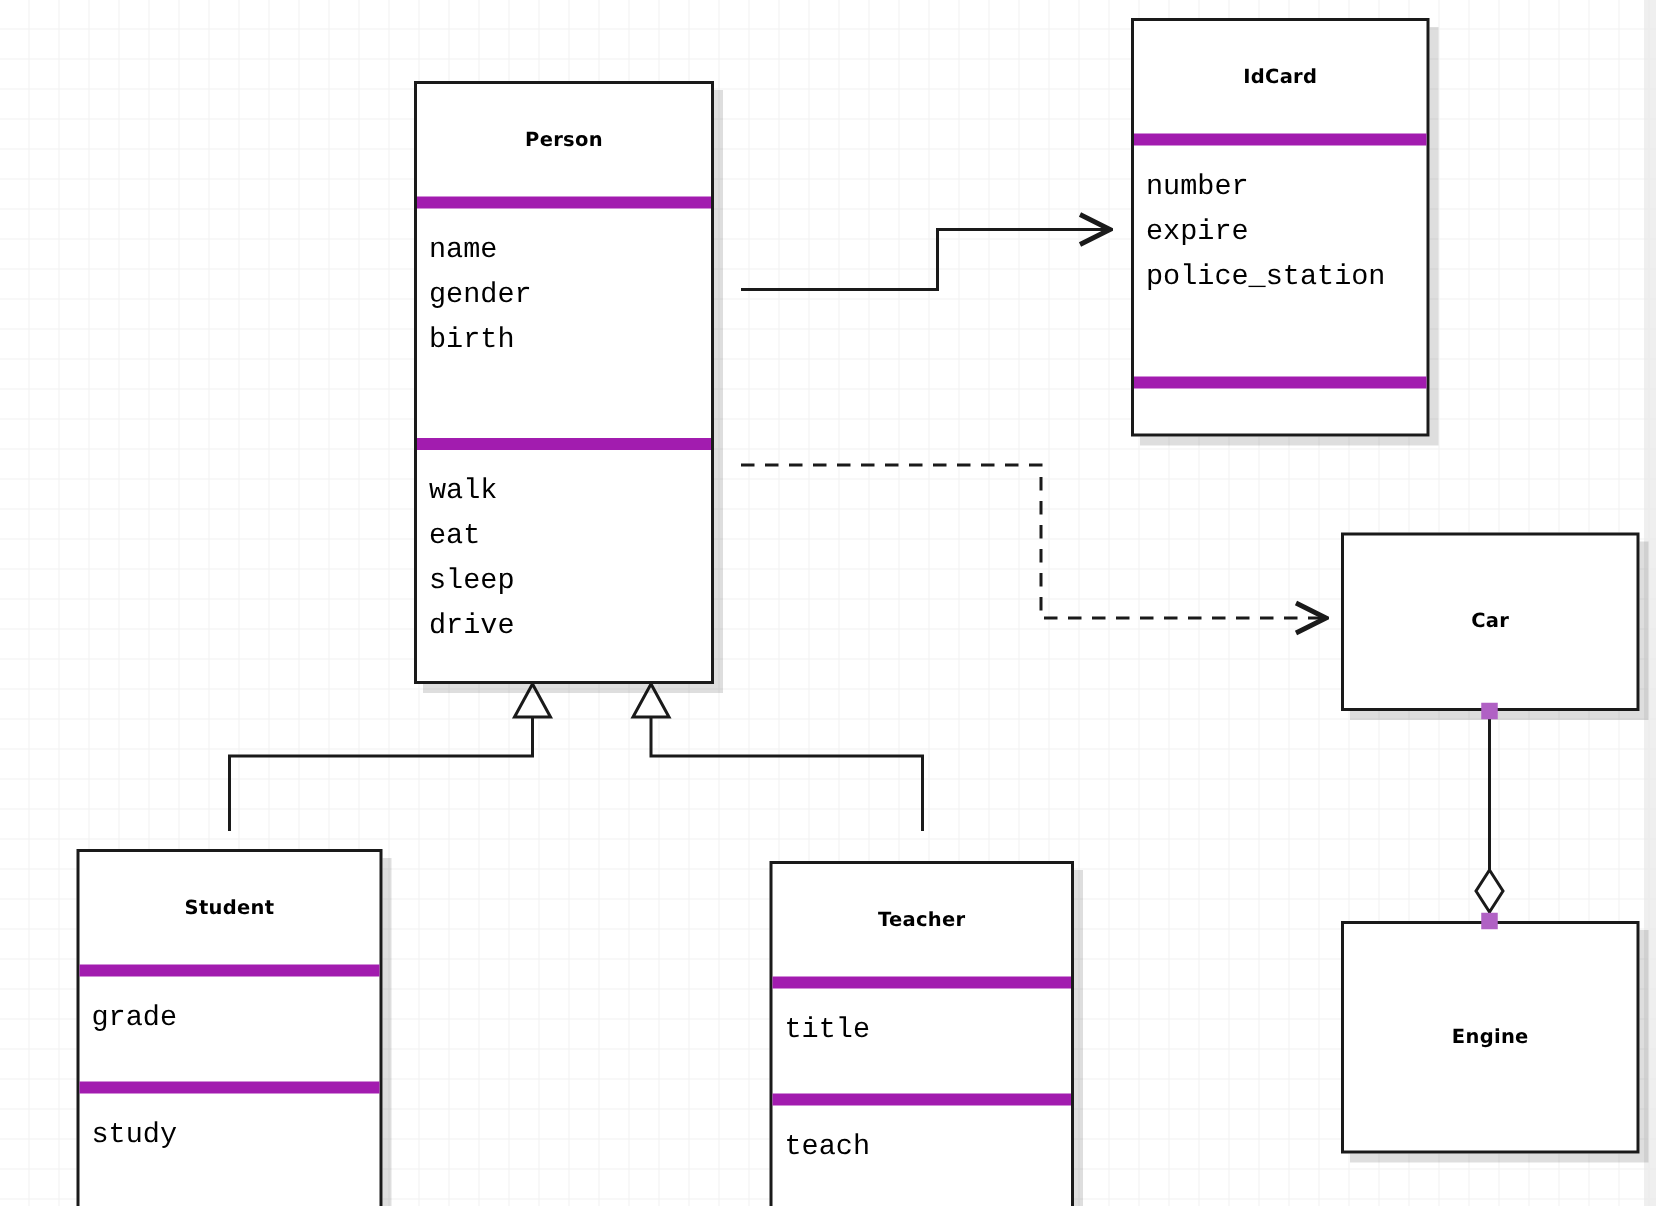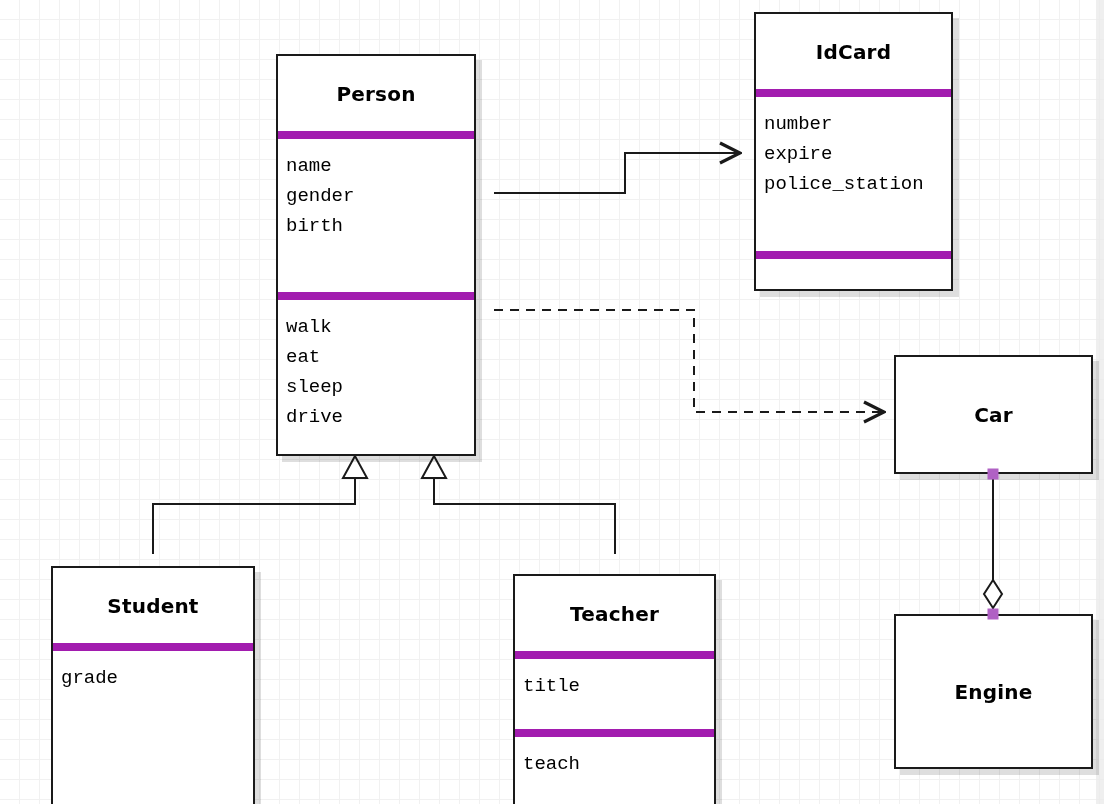--- a/index.html
+++ b/index.html
@@ -54,21 +54,21 @@
   }
   .compartment + .compartment {
     border-top: 8px solid #a21caf;
     font-family: Liberation Mono, monospace;
   }
   .cls-title {
     display: flex;
     align-items: center;
     justify-content: center;
     font-weight: bold;
-    font-size: 20px;
+    font-size: 13px;
     color: #000000;
     letter-spacing: .2px;
     text-align: center;
   }
   .cls-members {
     padding: 12px 0 0 8px;
     font-size: 19px;
     color: #000000;
     line-height: 30px;
   }
@@ -153,20 +153,23 @@
       <div class="member">police_station</div>
     </div>
     <div class="compartment cls-members" style="height:36px;"></div>
   </div>
 
   <div class="uml-class" style="left:51px; top:554px; width:204px; height:241px;margin-top:12px;">
     <div class="compartment cls-title" style="height:75px;">Student</div>
     <div class="compartment cls-members" style="height:78px;">
       <div class="member">grade</div>
     </div>
+    <div class="compartment cls-members" style="height:80px;">
+      <div class="member">study</div>
+    </div>
   </div>
 
   <div class="uml-class" style="left:513px; top:554px; width:203px; height:241px;margin-top:20px;">
     <div class="compartment cls-title" style="height:75px;">Teacher</div>
     <div class="compartment cls-members" style="height:78px;">
       <div class="member">title</div>
     </div>
     <div class="compartment cls-members" style="height:80px;">
       <div class="member">teach</div>
     </div>

